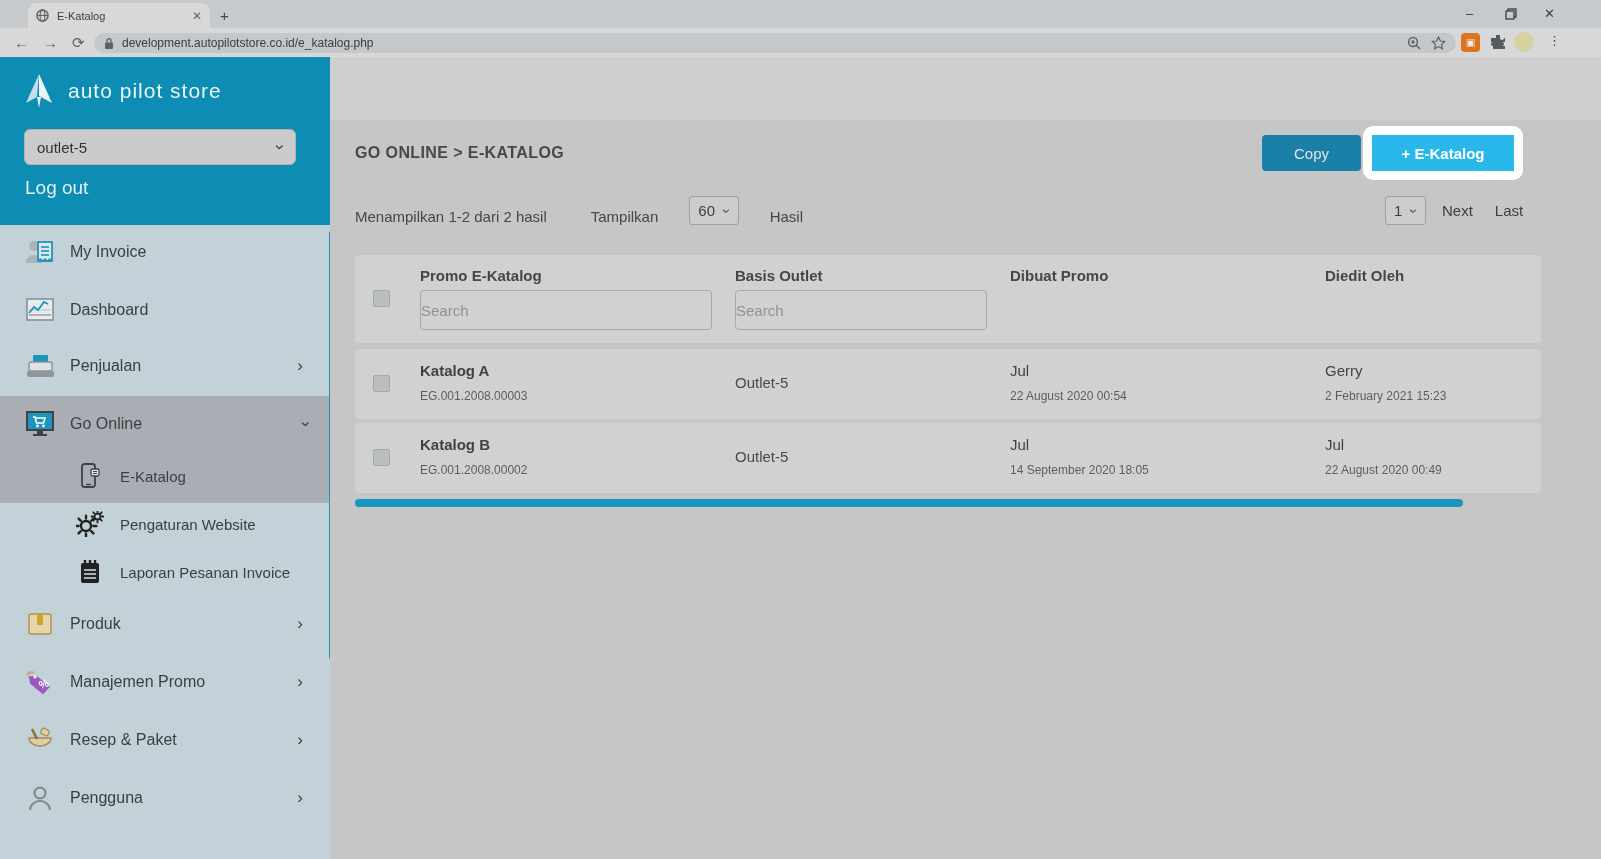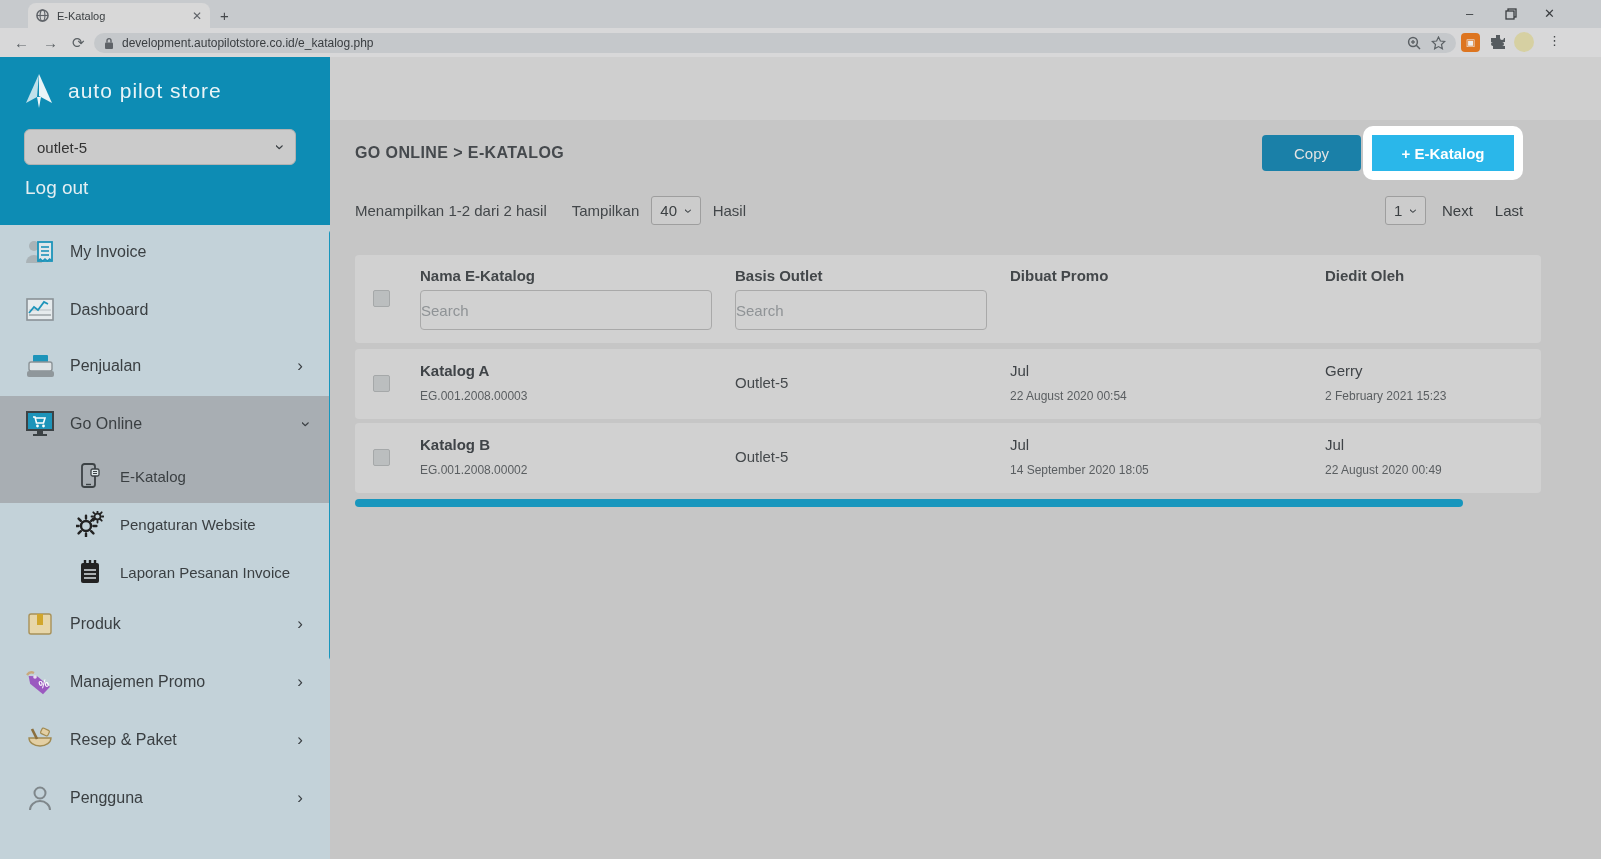--- a/index.html
+++ b/index.html
@@ -49,21 +49,21 @@
 
   
   #main { left:330px; top:57px; width:1271px; height:802px; background:#c6c6c6; }
   #topband { left:0; top:0; width:1271px; height:63px; background:#cfcfcf; }
   #breadcrumb { left:25px; top:87px; font-size:16px; font-weight:bold; color:#45494d; letter-spacing:.4px; }
   #copy-btn { left:932px; top:78px; width:99px; height:36px; background:#1a80a8; border:none; border-radius:4px;
     color:#e3e3e3; font-size:15px; }
   #spotlight { left:1033px; top:69px; width:160px; height:54px; background:#ffffff; border-radius:10px; }
   #add-btn { left:1042px; top:78px; width:142px; height:36px; background:#2ab7ea; border:none; border-radius:0;
     color:#ffffff; font-size:15px; font-weight:bold; }
-  #meta-left { left:25px; top:139px; display:flex; align-items:center; font-size:15px; color:#43474a; }
+  #meta-left { left:25px; top:139px; display:flex; align-items:flex-end; font-size:15px; color:#43474a;gap:19px; }
   .mini-select { background:#cccccc; border:1px solid #9e9e9e; border-radius:3px; height:29px;
     display:inline-flex; align-items:center; padding:0 8px; gap:10px; font-size:15px; color:#3c4043; }
   #meta-right { left:1055px; top:139px; display:flex; align-items:center; gap:16px; font-size:15px; color:#3c4043; }
 
   
   .card { left:25px; width:1186px; background:#d1d1d1; border-radius:4px; }
   #thead-card { top:198px; height:88px; }
   .row-card { height:70px; }
   #row0 { top:292px; } #row1 { top:366px; }
   .cb { position:absolute; left:18px; width:17px; height:17px; background:#bbbebf; border:1px solid #a5a8a9; border-radius:2px; }
@@ -302,38 +302,38 @@
 
     <div id="breadcrumb" class="abs">GO ONLINE &gt; E-KATALOG</div>
     <button id="copy-btn" class="abs">Copy</button>
     <div id="spotlight" class="abs"></div>
     <button id="add-btn" class="abs">+ E-Katalog</button>
 
     <div id="meta-left" class="abs">
       <span>Menampilkan 1-2 dari 2 hasil</span>
       <span style="margin-left:25px;">Tampilkan</span>
       <span class="mini-select" style="margin-left:12px;">
-        <span>40</span>
+        <span>60</span>
         <span class="chev chev-d" style="font-size:14px;">›</span>
       </span>
       <span style="margin-left:12px;">Hasil</span>
     </div>
 
     <div id="meta-right" class="abs">
       <span class="mini-select">
         <span>1</span>
         <span class="chev chev-d" style="font-size:14px;">›</span>
       </span>
       <span>Next</span>
       <span style="margin-left:6px;">Last</span>
     </div>
 
     <div id="thead-card" class="card abs">
       <div class="cb" style="top:35px;"></div>
-      <span class="th col-name">Nama E-Katalog</span>
+      <span class="th col-name">Promo E-Katalog</span>
       <input class="search col-name" style="width: 292px;" placeholder="Search">
       <span class="th col-outlet">Basis Outlet</span>
       <input class="search col-outlet" style="width: 252px;" placeholder="Search">
       <span class="th col-created">Dibuat Promo</span>
       <span class="th col-edited">Diedit Oleh</span>
     </div>
 
     <div id="row0" class="card row-card abs">
       <div class="cb" style="top:26px;"></div>
       <span class="cell-top b col-name">Katalog A</span>

